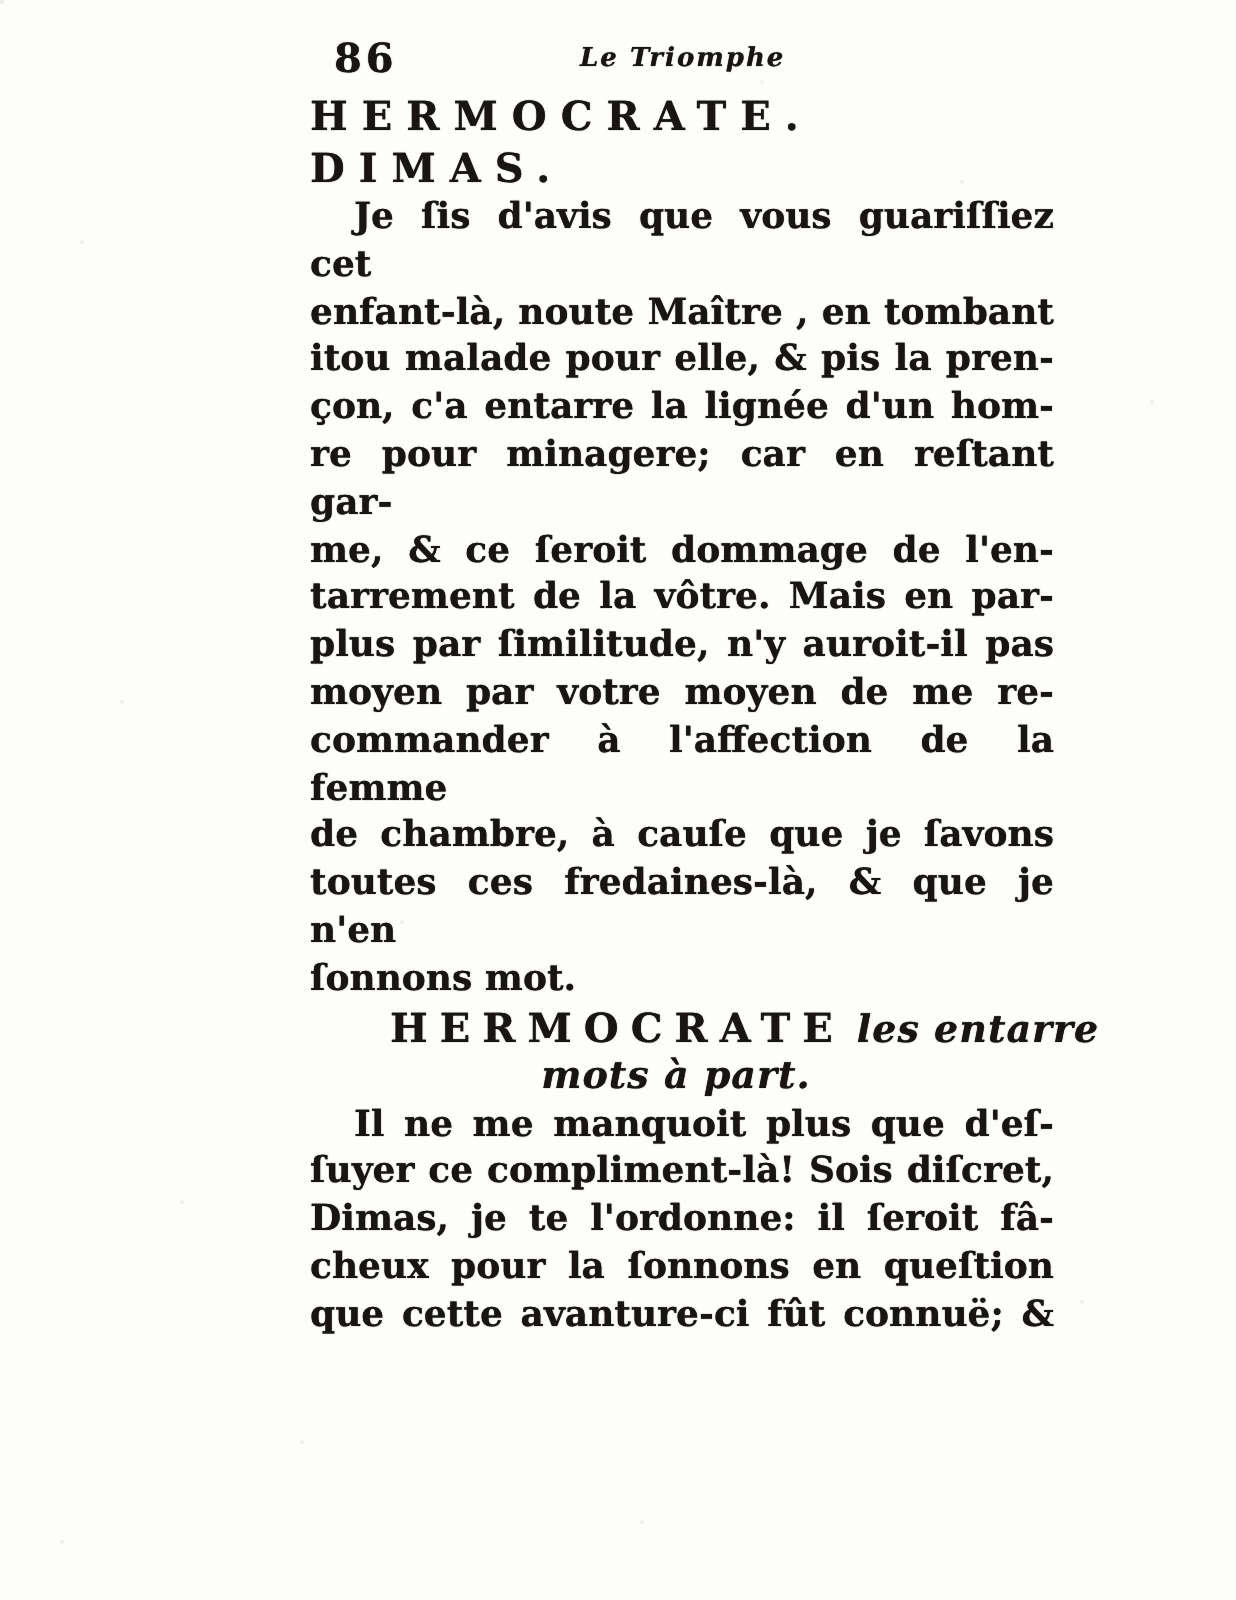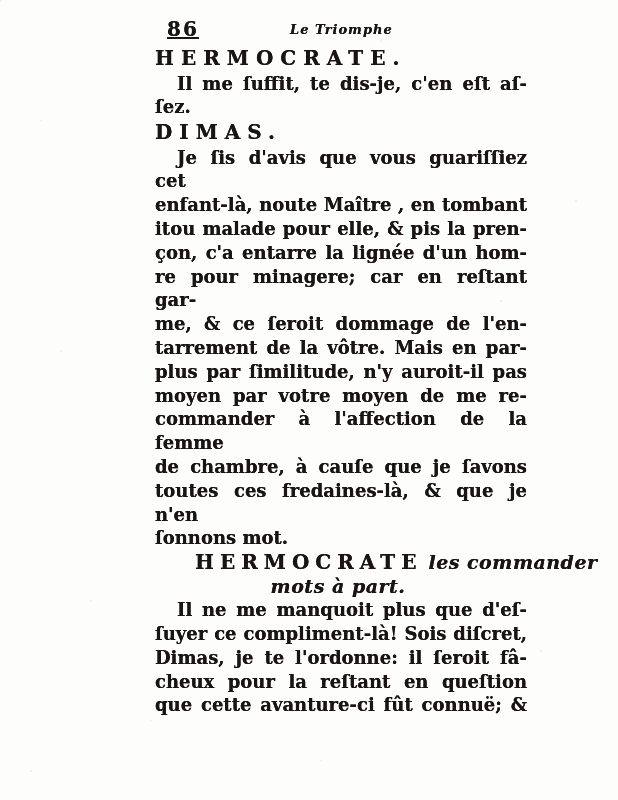--- a/index.html
+++ b/index.html
@@ -55,21 +55,20 @@
     height: 27px;
     font-size: 20px;
     line-height: 26px;
     margin-bottom: 3px;
   }
   .pagenum {
     position: absolute;
     left: 12px;
     top: 0;
     letter-spacing: 2px;
-    text-decoration: underline;
   }
   .runtitle {
     position: absolute;
     left: 135px;
     top: 1px;
     font-style: italic;
     font-size: 13px;
     letter-spacing: 1px;
   }
   .line {
@@ -125,51 +124,47 @@
   <div class="textblock">
 
     <div class="headerline">
       <span class="pagenum">86</span>
       <span class="runtitle">Le Triomphe</span>
     </div>
 
 
     <div class="speaker">HERMOCRATE.</div>
 
-    <div>
-      <div class="line indent">Il me ſuffit, te dis-je, c'en eſt aſ-</div>
-      <div class="line end">ſez.</div>
-    </div>
 
     <div class="speaker">DIMAS.</div>
 
     <div>
       <div class="line indent">Je ſis d'avis que vous guariſſiez cet</div>
       <div class="line">enfant-là, noute Maître , en tombant</div>
       <div class="line">itou malade pour elle, &amp; pis la pren-</div>
       <div class="line">çon, c'a entarre la lignée d'un hom-</div>
       <div class="line">re pour minagere; car en reſtant gar-</div>
       <div class="line">me, &amp; ce ſeroit dommage de l'en-</div>
       <div class="line">tarrement de la vôtre. Mais en par-</div>
       <div class="line">plus par ſimilitude, n'y auroit-il pas</div>
       <div class="line">moyen par votre moyen de me re-</div>
       <div class="line">commander à l'affection de la femme</div>
       <div class="line">de chambre, à cauſe que je ſavons</div>
       <div class="line">toutes ces fredaines-là, &amp; que je n'en</div>
       <div class="line end">ſonnons mot.</div>
     </div>
 
     <div class="speaker-dir">
-      <span class="caps">HERMOCRATE</span><span class="dir">les commander</span>
+      <span class="caps">HERMOCRATE</span><span class="dir">les entarre</span>
     </div>
     <div class="dir-line2">mots à part.</div>
 
     <div>
       <div class="line indent">Il ne me manquoit plus que d'eſ-</div>
       <div class="line">ſuyer ce compliment-là! Sois diſcret,</div>
       <div class="line">Dimas, je te l'ordonne: il ſeroit fâ-</div>
-      <div class="line">cheux pour la reſtant en queſtion</div>
+      <div class="line">cheux pour la ſonnons en queſtion</div>
       <div class="line">que cette avanture-ci fût connuë; &amp;</div>
 
     </div>
 
   </div>
 </div>
 
 </body></html>

